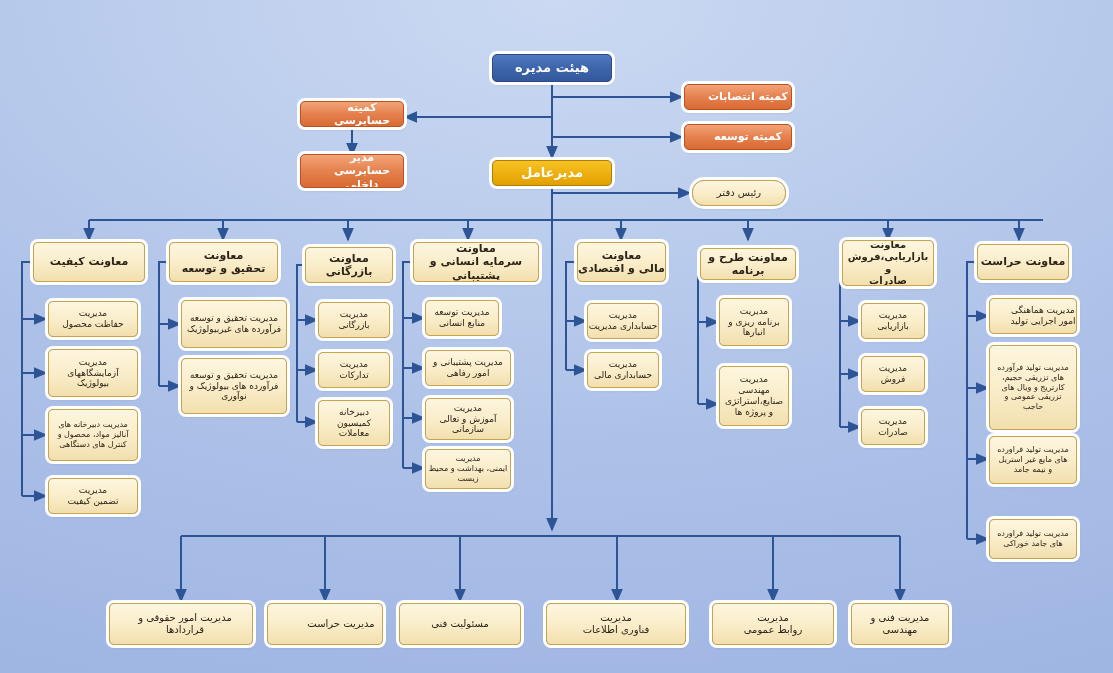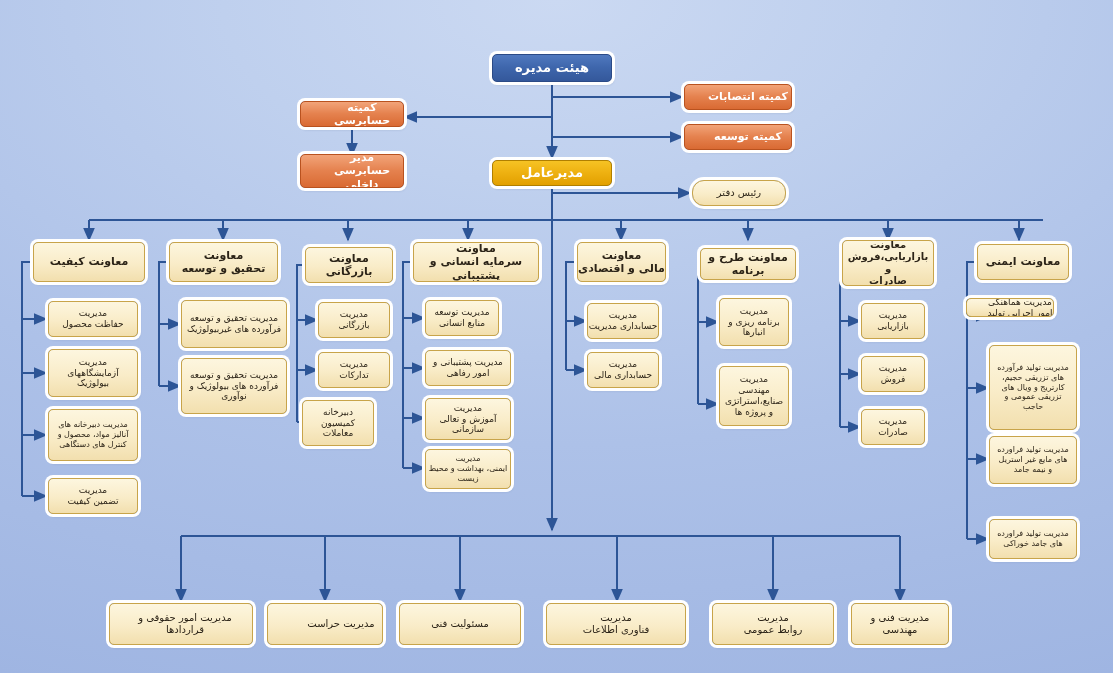--- a/index.html
+++ b/index.html
@@ -196,21 +196,21 @@
 فرآورده های غیربیولوژیک</div>
   <div class="node n-cream fs9" style="left:181px; top:358px; width:106px; height:56px;">مدیریت تحقیق و توسعه
 فرآورده های بیولوژیک و
 نوآوری</div>
 
   <div class="node n-cream dept fs11" style="left:305px; top:247px; width:88px; height:36px;">معاونت بازرگانی</div>
   <div class="node n-cream fs9" style="left:318px; top:302px; width:72px; height:36px;">مدیریت
 بازرگانی</div>
   <div class="node n-cream fs9" style="left:318px; top:352px; width:72px; height:36px;">مدیریت
 تدارکات</div>
-  <div class="node n-cream fs9" style="left:302px; top:400px; width:72px; height:46px;">دبیرخانه
+  <div class="node n-cream fs9" style="left:318px; top:400px; width:72px; height:46px;">دبیرخانه
 کمیسیون
 معاملات</div>
 
   <div class="node n-cream dept fs11" style="left:413px; top:242px; width:126px; height:40px;">معاونت
 سرمایه انسانی و پشتیبانی</div>
   <div class="node n-cream fs9" style="left:425px; top:300px; width:74px; height:36px;">مدیریت توسعه
 منابع انسانی</div>
   <div class="node n-cream fs9" style="left:425px; top:350px; width:86px; height:36px;">مدیریت پشتیبانی و
 امور رفاهی</div>
   <div class="node n-cream fs9" style="left:425px; top:398px; width:86px; height:42px;">مدیریت
@@ -239,22 +239,22 @@
   <div class="node n-cream dept fs10" style="left:842px; top:240px; width:92px; height:46px;">معاونت
 بازاریابی،فروش و
 صادرات</div>
   <div class="node n-cream fs9" style="left:861px; top:303px; width:64px; height:36px;">مدیریت
 بازاریابی</div>
   <div class="node n-cream fs9" style="left:861px; top:356px; width:64px; height:36px;">مدیریت
 فروش</div>
   <div class="node n-cream fs9" style="left:861px; top:409px; width:64px; height:36px;">مدیریت
 صادرات</div>
 
-  <div class="node n-cream dept fs11" style="left:977px; top:244px; width:92px; height:36px;">معاونت ایمنی</div>
-  <div class="node n-cream fs9" style="left:966px; top:298px; width:88px; height:19px;padding-left:20px;">مدیریت هماهنگی
+  <div class="node n-cream dept fs11" style="left:977px; top:244px; width:92px; height:36px;">معاونت حراست</div>
+  <div class="node n-cream fs9" style="left:989px; top:298px; width:88px; height:36px;padding-left:20px;">مدیریت هماهنگی
 امور اجرایی تولید</div>
   <div class="node n-cream fs8" style="left:989px; top:345px; width:88px; height:85px;">مدیریت تولید فرآورده
 های تزریقی حجیم،
 کارتریج و ویال های
 تزریقی عمومی و
 حاجب</div>
   <div class="node n-cream fs8" style="left:989px; top:436px; width:88px; height:48px;">مدیریت تولید فراورده
 های مایع غیر استریل
 و نیمه جامد</div>
   <div class="node n-cream fs8" style="left:989px; top:519px; width:88px; height:40px;">مدیریت تولید فراورده

